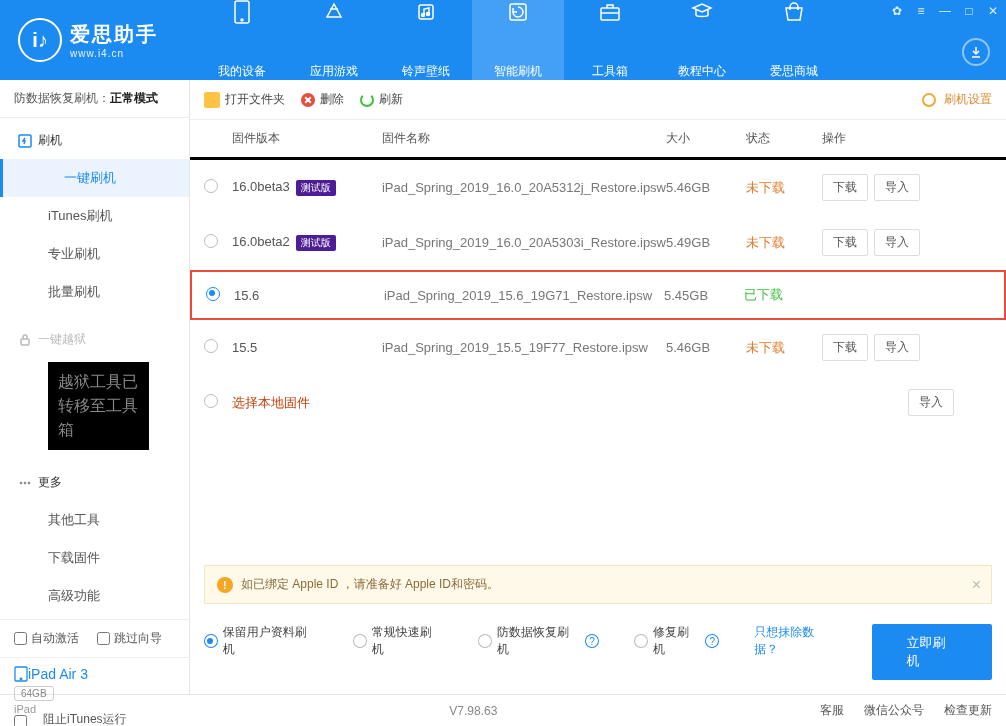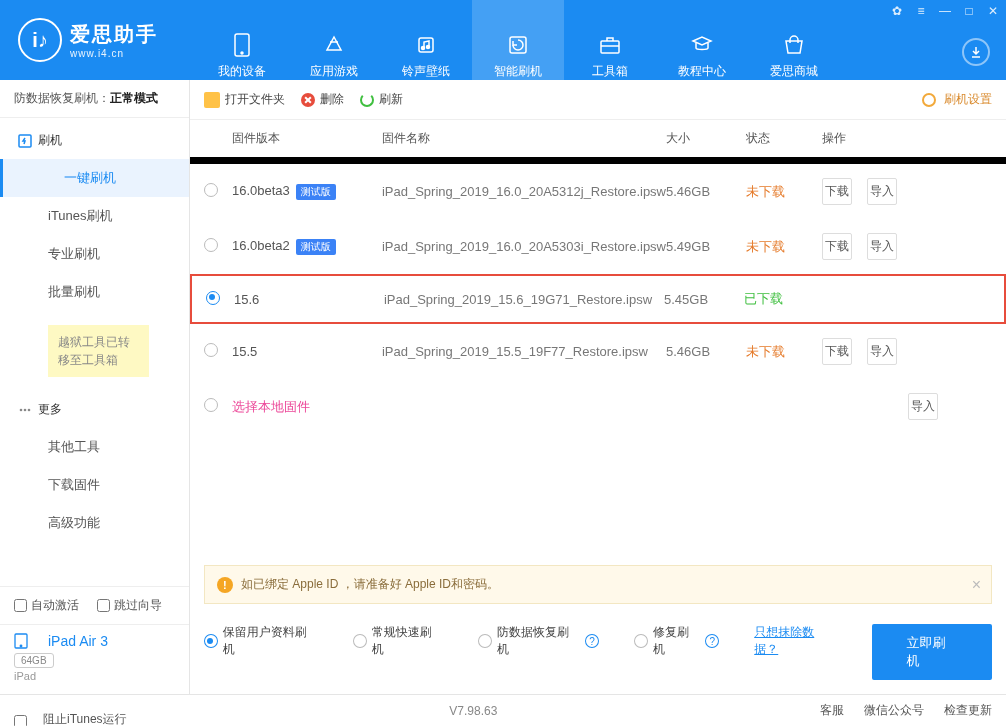--- a/index.html
+++ b/index.html
@@ -6,88 +6,88 @@
 body { width: 1006px; height: 726px; background: #fff; overflow: hidden; font-size: 12px; }
 
 
 .header { height: 80px; background: linear-gradient(to bottom, #1b8bf2, #1b8bf2); display: flex; align-items: center; position: relative; }
 .logo-block { display: flex; align-items: center; padding: 0 18px; width: 196px; }
 .logo-icon { width: 44px; height: 44px; border: 2px solid #fff; border-radius: 50%; display: flex; align-items: center; justify-content: center; color: #fff; font-size: 20px; font-weight: bold; }
 .logo-text { color: #fff; margin-left: 8px; }
 .logo-title { font-size: 20px; font-weight: bold; letter-spacing: 2px; }
 .logo-url { font-size: 10px; opacity: .9; letter-spacing: 1px; }
 .nav { display: flex; height: 100%; flex: 1; }
-.nav-item { width: 92px; display: flex; flex-direction: column; align-items: center; justify-content: flex-end; color: #fff; cursor: pointer; gap: 6px; }
+.nav-item { width: 92px; display: flex; flex-direction: column; align-items: center; justify-content: space-between; color: #fff; cursor: pointer; gap: 6px; }
 .nav-item.active { background: rgba(255,255,255,.18); }
 .nav-icon { width: 24px; height: 24px; display: flex; align-items: center; justify-content: center; }
 .nav-label { font-size: 12px; }
 .win-controls { position: absolute; top: 4px; right: 6px; display: flex; gap: 10px; }
 .win-btn { width: 14px; height: 14px; color: #fff; opacity: .85; cursor: pointer; font-size: 12px; line-height: 14px; text-align: center; }
 .download-circle { position: absolute; right: 16px; top: 38px; width: 28px; height: 28px; border: 2px solid rgba(255,255,255,.5); border-radius: 50%; display: flex; align-items: center; justify-content: center; color: #fff; cursor: pointer; }
 
 
 .body { display: flex; height: 614px; }
 .sidebar { width: 196px; border-right: 1px solid #e5e5e5; display: flex; flex-direction: column; }
 .status-line { padding: 10px 14px; font-size: 12px; color: #555; border-bottom: 1px solid #eee; }
 .status-line b { color: #222; }
 .side-section { padding: 4px 0; }
 .side-head { display: flex; align-items: center; padding: 10px 18px; color: #333; cursor: pointer; gap: 6px; }
 .side-head .ico { width: 14px; height: 14px; }
 .side-sub { padding: 10px 10px 10px 48px; color: #555; cursor: pointer; font-size: 13px; }
 .side-sub.active { background: #eaf3fe; color: #1b8bf2; border-left: 3px solid #1b8bf2; padding-left: 61px; }
-.side-note { background: #fef9c3; color: #888; font-size: 12px; padding: 8px 10px; margin: 4px 40px 4px 48px; line-height: 1.5; }
+.side-note { background: #000000; color: #888; font-size: 16px; padding: 8px 10px; margin: 4px 40px 4px 48px; line-height: 1.5; }
 .side-divider { height: 10px; }
 .sidebar-bottom { margin-top: auto; border-top: 1px solid #eee; }
 .chk-row { display: flex; align-items: center; padding: 10px 14px; gap: 18px; }
 .chk { display: flex; align-items: center; gap: 4px; cursor: pointer; color: #555; }
 .chk input { width: 13px; height: 13px; }
 .device-block { padding: 8px 14px 12px; }
-.device-name { color: #1b8bf2; font-size: 14px; display: flex; align-items: flex-end; gap: 20px; cursor: pointer; }
+.device-name { color: #1b8bf2; font-size: 14px; display: flex; align-items: flex-end; gap: 0; cursor: pointer; }
 .device-badge { display: inline-block; border: 1px solid #ccc; color: #888; font-size: 10px; padding: 1px 6px; border-radius: 3px; margin-top: 4px; }
 .device-type { color: #999; font-size: 11px; margin-top: 2px; }
 
 
 .main { flex: 1; display: flex; flex-direction: column; }
 .toolbar { height: 40px; display: flex; align-items: center; padding: 0 14px; gap: 16px; border-bottom: 1px solid #eee; }
 .tb-btn { display: flex; align-items: center; gap: 5px; cursor: pointer; color: #444; }
 .tb-folder-ico { width: 16px; height: 16px; background: #ffc247; border-radius: 2px; }
 .tb-del-ico { width: 14px; height: 14px; background: #e74c3c; border-radius: 50%; position: relative; }
 .tb-del-ico::after { content: ""; position: absolute; left: 3px; top: 6px; width: 8px; height: 2px; background: #fff; transform: rotate(45deg); }
 .tb-del-ico::before { content: ""; position: absolute; left: 3px; top: 6px; width: 8px; height: 2px; background: #fff; transform: rotate(-45deg); }
 .tb-refresh-ico { width: 14px; height: 14px; border: 2px solid #3fbf3f; border-radius: 50%; border-top-color: transparent; }
 .tb-right { margin-left: auto; display: flex; align-items: center; gap: 8px; color: #d9892b; cursor: pointer; }
 .tb-gear { width: 14px; height: 14px; border: 2px solid #f2a93b; border-radius: 50%; position: relative; }
 
-.table-head { display: flex; padding: 10px 14px; color: #555; font-size: 12px; border-bottom: 7px solid #000000; }
+.table-head { display: flex; padding: 10px 14px; color: #555; font-size: 12px; border-bottom: 3px solid #000000; }
 .col-radio { width: 28px; }
 .col-ver { width: 150px; }
 .col-name { flex: 1; }
 .col-size { width: 80px; text-align: left; padding-right: 18px; }
 .col-status { width: 76px; }
 .col-ops { width: 170px; }
 
 .table-body { }
 .row { display: flex; align-items: center; padding: 14px 14px; color: #777; font-size: 13px; }
 .row.highlight { border: 2px solid #e74c3c; background: #fff; }
 .radio { width: 14px; height: 14px; border: 1.5px solid #bbb; border-radius: 50%; cursor: pointer; display: inline-block; position: relative; }
 .radio.checked { border-color: #1b8bf2; }
 .radio.checked::after { content: ""; position: absolute; left: 2.5px; top: 2.5px; width: 6px; height: 6px; background: #1b8bf2; border-radius: 50%; }
-.ver-badge { display: inline-block; background: #3b82f6; color: #fff; font-size: 10px; padding: 1px 5px; border-radius: 2px; margin-left: 6px; }
+.ver-badge { display: inline-block; background: #4c1d95; color: #fff; font-size: 10px; padding: 1px 5px; border-radius: 2px; margin-left: 6px; }
 .status-undl { color: #e57b2b; }
 .status-dl { color: #3fbf3f; }
-.op-btn { display: inline-block; border: 1px solid #ddd; padding: 4px 2px; font-size: 12px; color: #555; cursor: pointer; margin-right: 15px; border-radius: 2px; background: #fff; }
+.op-btn { display: inline-block; border: 1px solid #ddd; padding: 4px 10px; font-size: 12px; color: #555; cursor: pointer; margin-right: 6px; border-radius: 2px; background: #fff; }
 
 .notice-bar { margin: 6px 14px 10px; background: #fff9ea; border: 1px solid #f3e7c2; padding: 10px 12px; display: flex; align-items: center; color: #8a6d3b; position: relative; }
 .notice-ico { width: 16px; height: 16px; background: #f5a623; border-radius: 50%; color: #fff; display: flex; align-items: center; justify-content: center; font-size: 11px; margin-right: 8px; font-weight: bold; }
 .notice-close { position: absolute; right: 10px; color: #bbb; cursor: pointer; font-size: 16px; }
 
 .action-bar { display: flex; align-items: flex-start; padding: 10px 14px 14px; gap: 35px; }
 .action-opt { display: flex; align-items: center; gap: 5px; cursor: pointer; color: #444; }
 .help-ico { width: 14px; height: 14px; border: 1px solid #1b8bf2; border-radius: 50%; color: #1b8bf2; font-size: 10px; display: inline-flex; align-items: center; justify-content: center; }
-.erase-link { color: #1b8bf2; text-decoration: underline; cursor: pointer; }
+.erase-link { color: #1b8bf2; cursor: pointer; }
 .flash-btn { margin-left: auto; background: #1b8bf2; color: #fff; padding: 10px 34px; border-radius: 2px; cursor: pointer; font-size: 13px; }
 
 
 .footer { height: 32px; border-top: 1px solid #e5e5e5; display: flex; align-items: center; padding: 0 14px; font-size: 12px; color: #555; }
 .footer-chk { display: flex; align-items: flex-end; gap: 16px; cursor: pointer; margin-top: 17px; }
 .footer-mid { flex: 1; text-align: center; color: #888; }
 .footer-right { display: flex; gap: 20px; }
 .footer-link { cursor: pointer; }
 
 svg { display: block; }
@@ -199,20 +199,29 @@
               <path d="M7 4 L5 7 H7 L6 10"></path>
             </svg>
           </span>
         <span>刷机</span>
       </div>
       <div class="side-sub active">一键刷机</div>
       <div class="side-sub">iTunes刷机</div>
       <div class="side-sub">专业刷机</div>
       <div class="side-sub">批量刷机</div>
       <div class="side-divider"></div>
+      <div class="side-head" style="color:#bbb">
+        <span class="ico">
+            <svg width="14" height="14" viewBox="0 0 14 14" fill="none" stroke="#bbb" stroke-width="1.5">
+              <rect x="3" y="6" width="8" height="6" rx="1"></rect>
+              <path d="M5 6 V4 A2 2 0 0 1 9 4 V6"></path>
+            </svg>
+          </span>
+        <span>一键越狱</span>
+      </div>
       <div class="side-note">越狱工具已转移至工具箱</div>
       <div class="side-divider"></div>
       <div class="side-head">
         <span class="ico">
             <svg width="14" height="14" viewBox="0 0 14 14" fill="#888">
               <circle cx="3" cy="7" r="1.3"></circle>
               <circle cx="7" cy="7" r="1.3"></circle>
               <circle cx="11" cy="7" r="1.3"></circle>
             </svg>
           </span>
@@ -306,21 +315,21 @@
         <div class="row">
     <div class="col-radio"><span class="radio "></span></div>
     <div class="col-ver"><span style="color:#555">15.5</span></div>
     <div class="col-name">iPad_Spring_2019_15.5_19F77_Restore.ipsw</div>
     <div class="col-size">5.46GB</div>
     <div class="col-status"><span class="status-undl">未下载</span></div>
     <div class="col-ops"><span class="op-btn">下载</span><span class="op-btn">导入</span></div>
         </div>
         <div class="row">
     <div class="col-radio"><span class="radio "></span></div>
-    <div class="col-ver"><span style="color:#ec4899">选择本地固件</span></div>
+    <div class="col-ver"><span style="color:#c2410c">选择本地固件</span></div>
     <div class="col-name"></div>
     <div class="col-size"></div>
     <div class="col-status"></div>
     <div class="col-ops"><span class="op-btn" style="margin-left:86px">导入</span></div>
         </div>
       </div>
 
     <div style="flex:1"></div>
 
     <div class="notice-bar">

